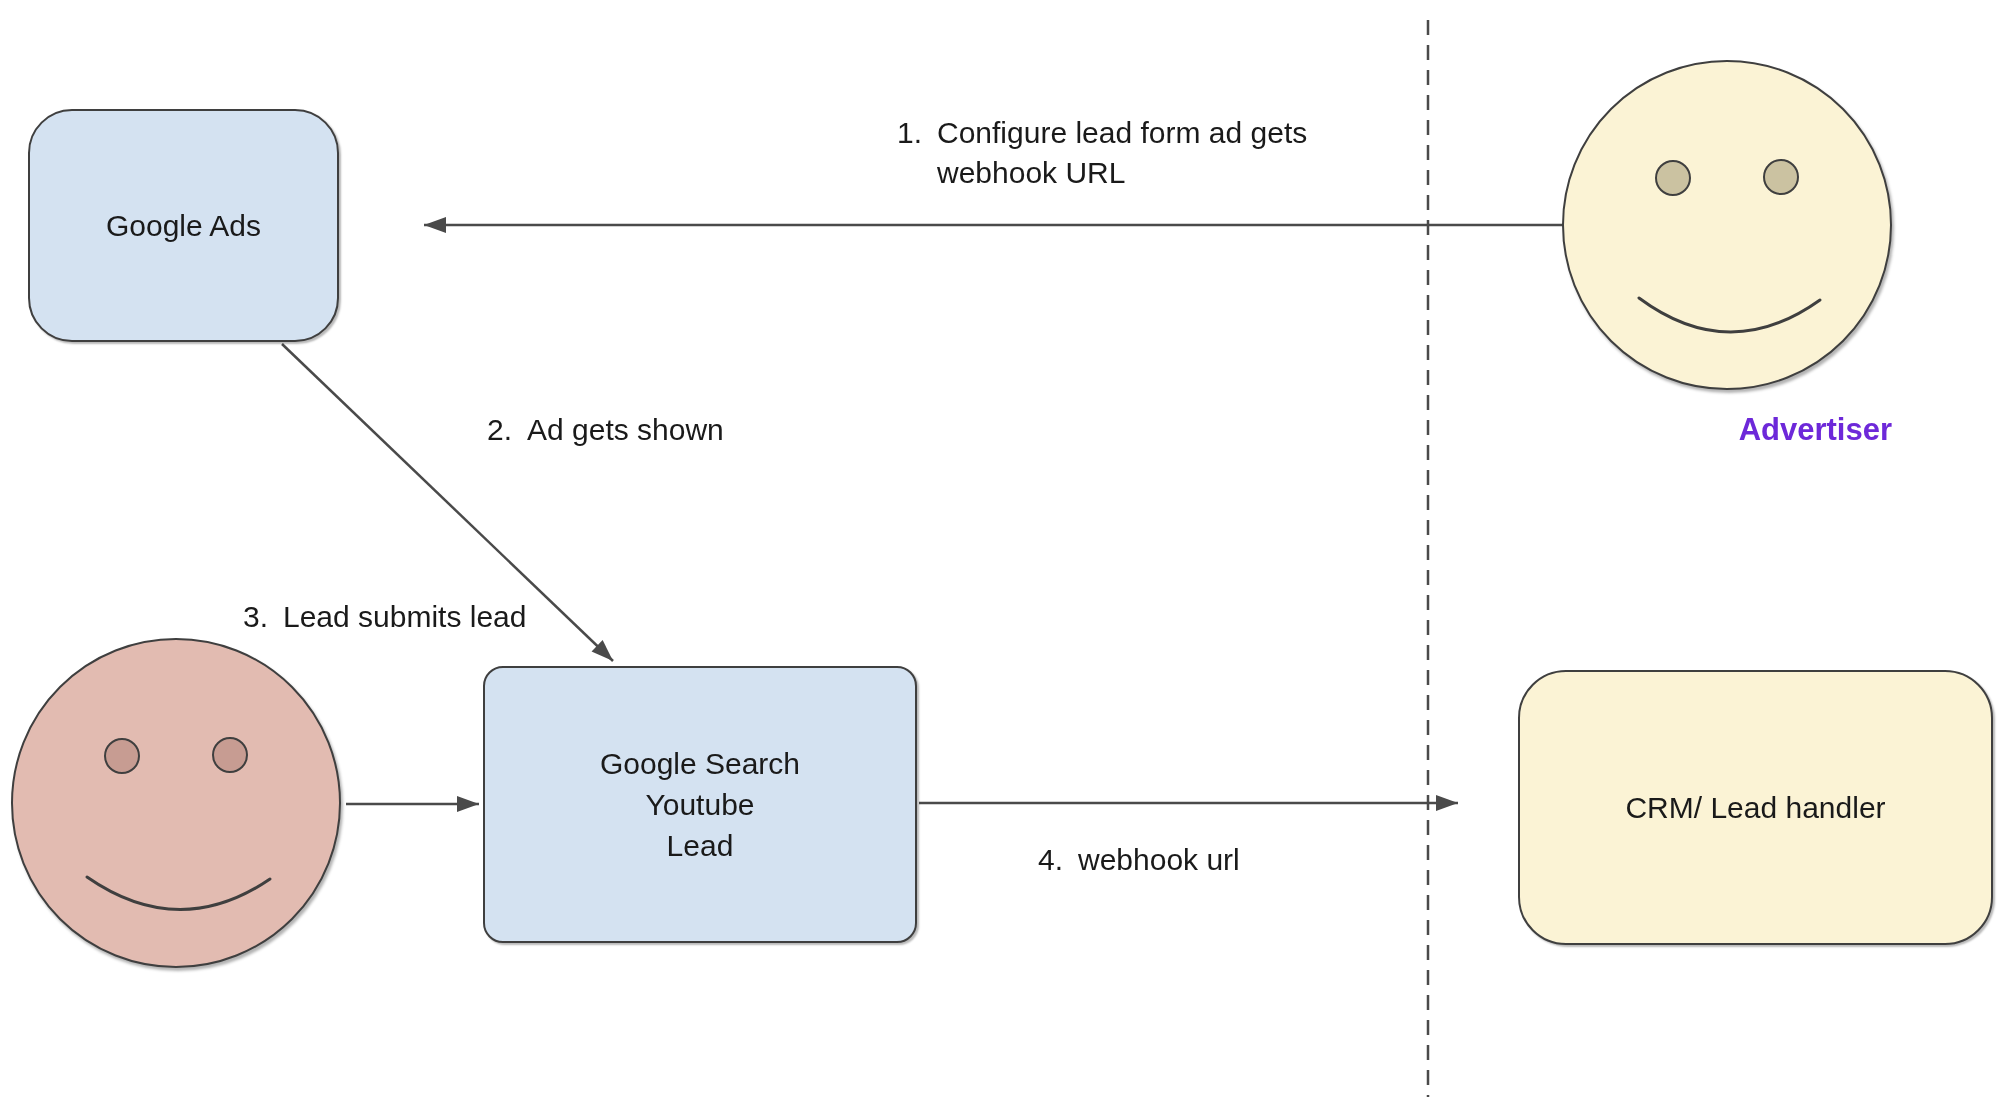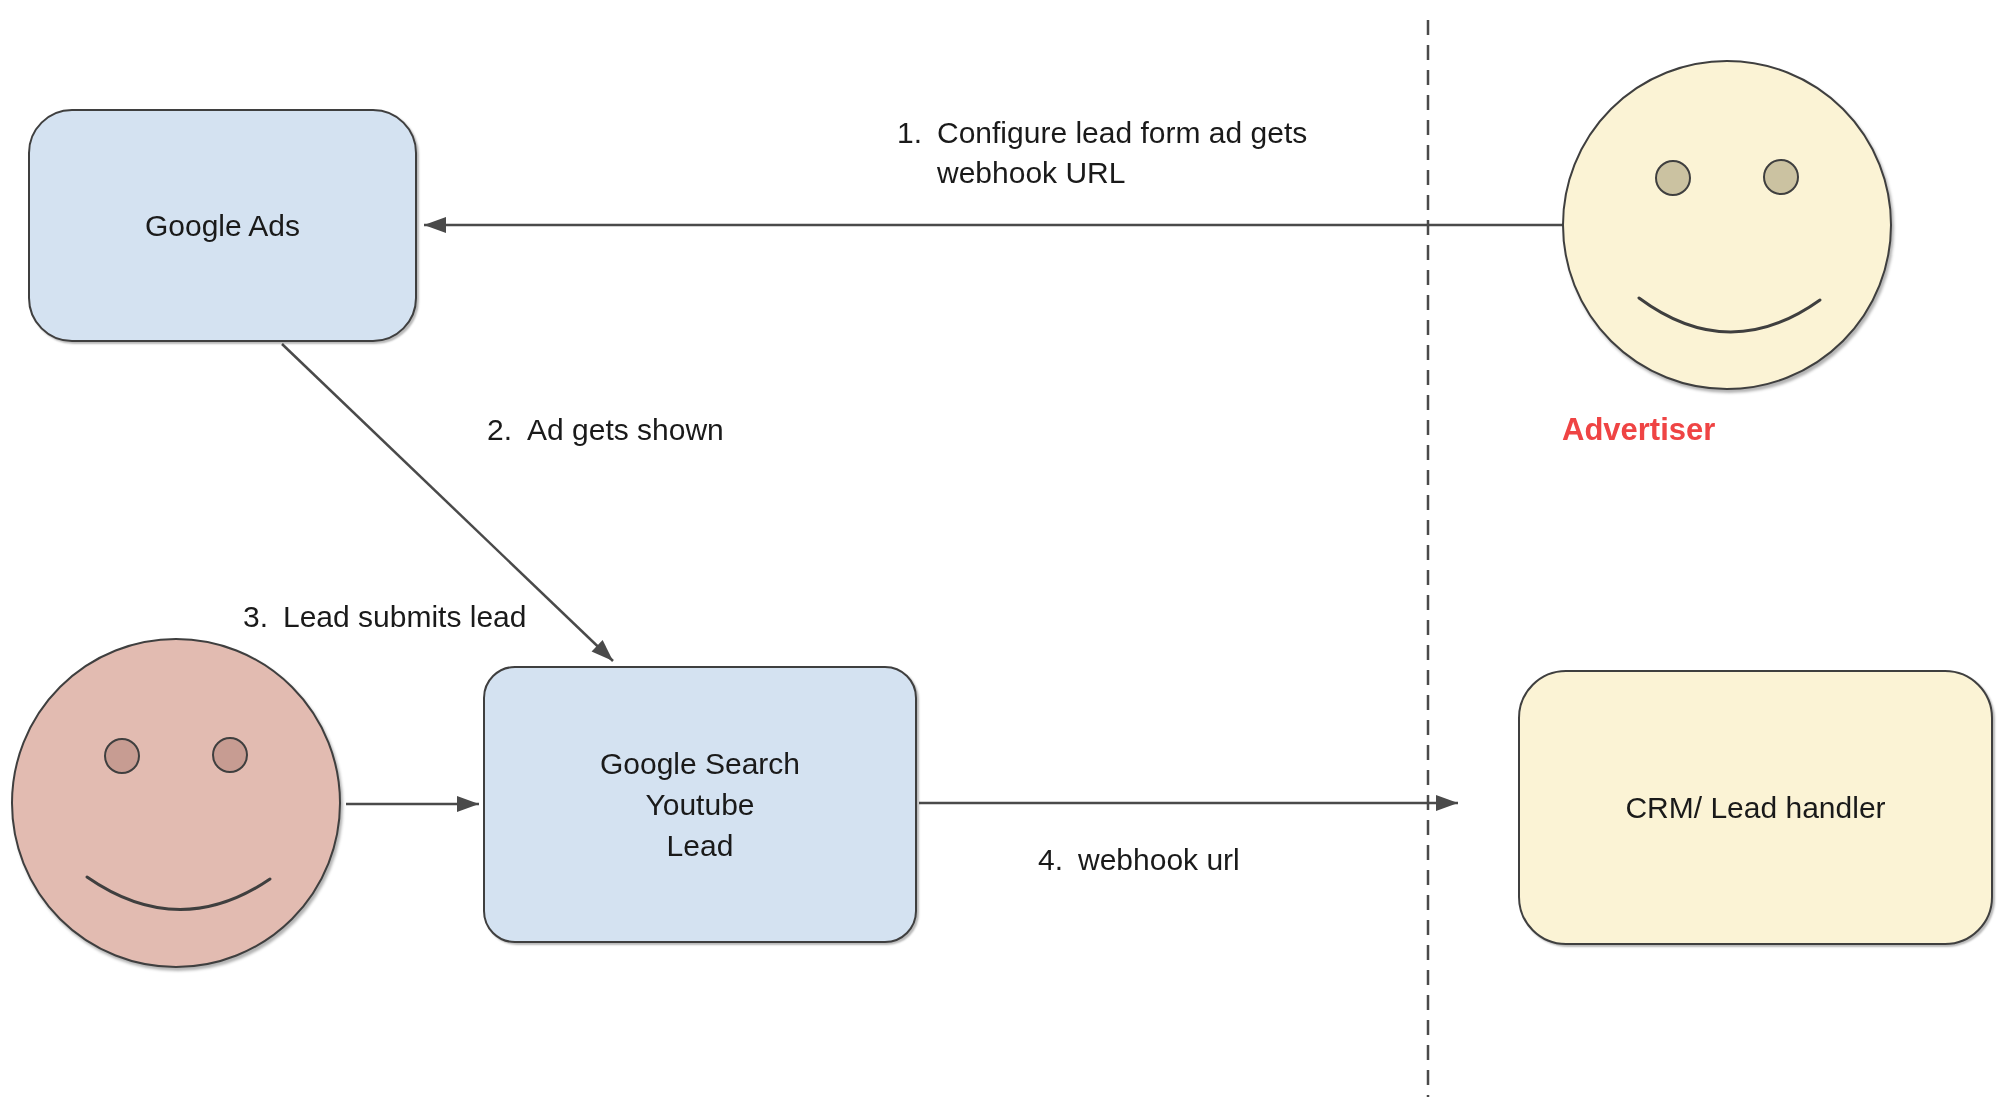--- a/index.html
+++ b/index.html
@@ -46,22 +46,22 @@
     display: flex;
     align-items: center;
     justify-content: center;
     text-align: center;
     font-size: 30px;
     line-height: 41px;
     box-sizing: border-box;
   }
   .node-blue { background: var(--node-blue, #d4e2f1); }
   .node-yellow { background: var(--node-yellow, #fbf3d5); }
-  .box-google-ads { left: 28px; top: 109px; width: 389px; height: 233px; border-radius: 44px; }
-  .box-platforms  { left: 483px; top: 666px; width: 434px; height: 277px; border-radius: 32px; }
+  .box-google-ads { left: 28px; top: 109px; width: 311px; height: 233px; border-radius: 44px; }
+  .box-platforms  { left: 483px; top: 666px; width: 434px; height: 277px; border-radius: 20px; }
   .box-crm        { left: 1518px; top: 670px; width: 475px; height: 275px; border-radius: 48px; }
   
   .face {
     position: absolute;
     z-index: 2;
     width: 330px;
     height: 330px;
     border-radius: 50%;
     border: 2.5px solid var(--stroke, #3f3f3f);
     box-shadow: 2px 3px 3px rgba(0,0,0,0.3);
@@ -90,24 +90,24 @@
     stroke: var(--stroke, #3f3f3f);
     stroke-width: 3;
     fill: none;
     stroke-linecap: round;
   }
   
   .actor-label {
     position: absolute;
     z-index: 2;
     width: 330px;
-    text-align: left;
+    text-align: right;
     font-size: 31px;
     font-weight: 700;
-    color: #ef4444;
+    color: #6d28d9;
   }
   .label-advertiser { left: 1562px; top: 412px; }
   .label-user       { left: 11px;   top: 996px; }
   
   .step {
     position: absolute;
     z-index: 2;
     display: flex;
     font-size: 30px;
     line-height: 40px;

